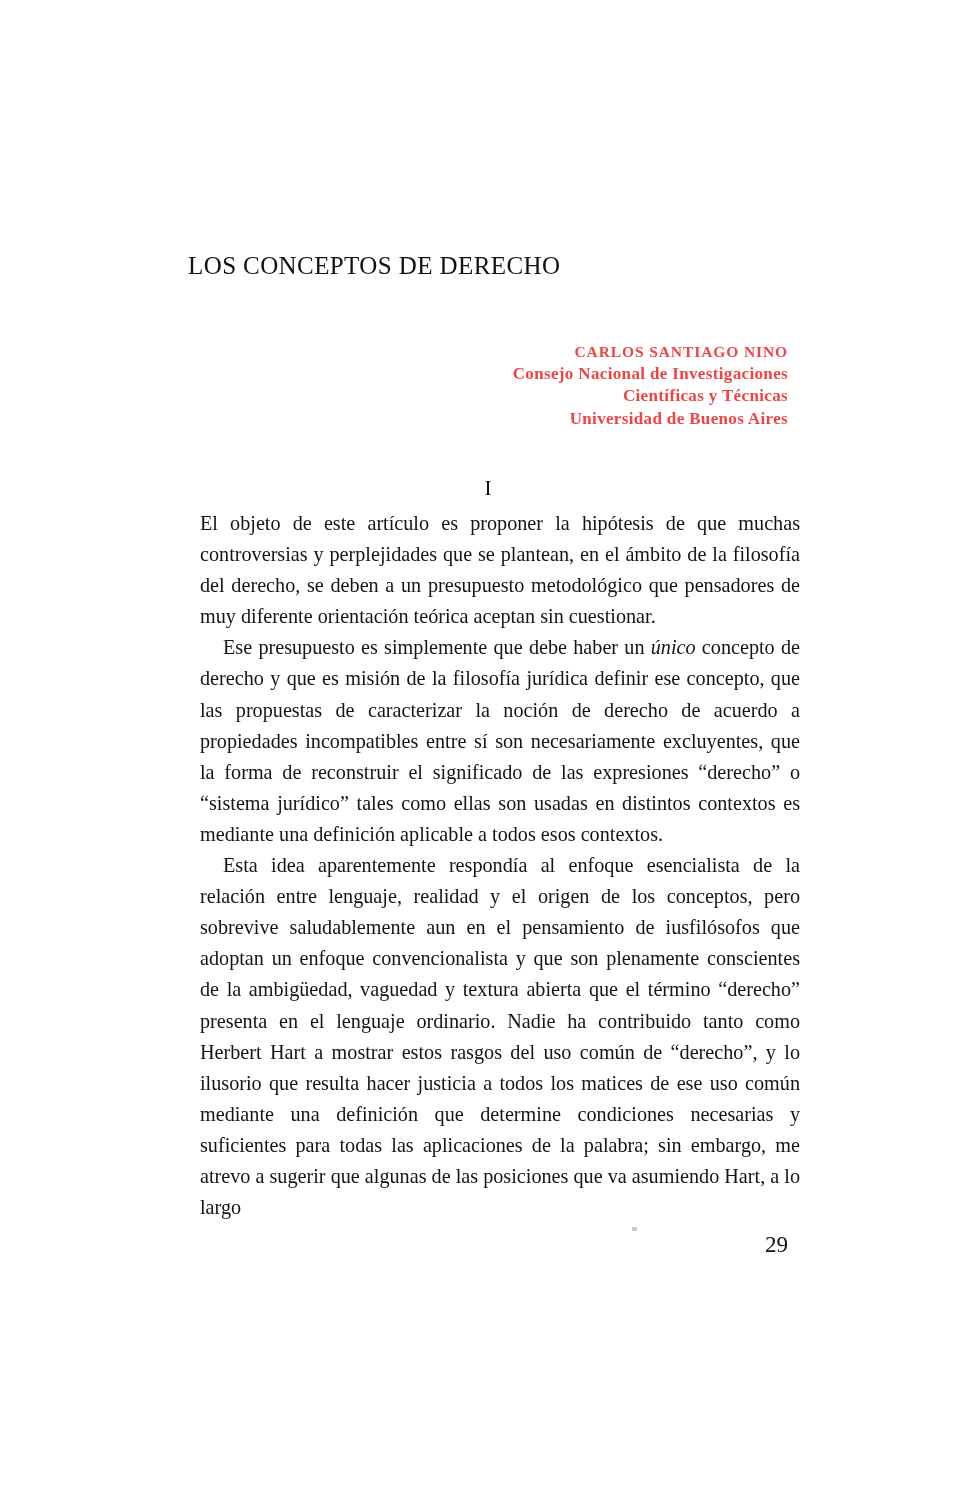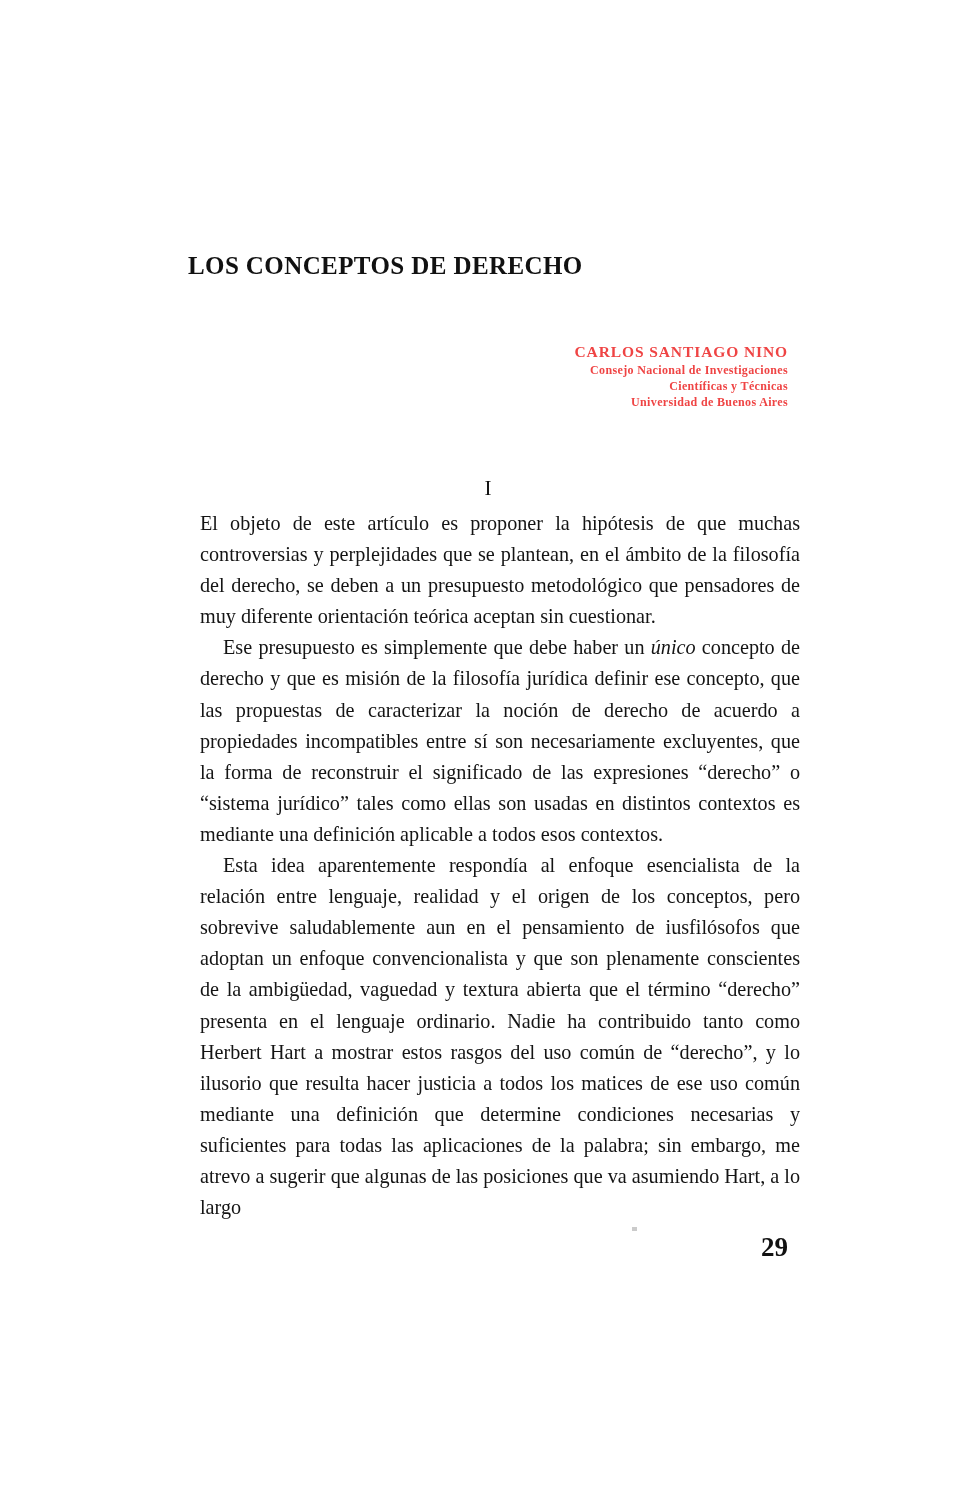--- a/index.html
+++ b/index.html
@@ -26,21 +26,21 @@
     left: 188px;
     top: 0;
     width: 600px;
   }
   .article-title {
     position: absolute;
     left: 0;
     top: 252px;
     width: 100%;
     font-size: 25px;
-    font-weight: bold;
+    font-weight: normal;
     letter-spacing: 0.4px;
     color: #111111;
     text-align: left;
     line-height: 1.1;
     margin: 0;
   }
   .author-block {
     position: absolute;
     left: 0;
     top: 342px;
@@ -51,21 +51,21 @@
     font-size: 15.5px;
     line-height: 1.33;
     color: #ef4444;
   }
   .author-name {
     letter-spacing: 0.9px;
     font-size: 15.5px;
   }
   .affiliation {
     letter-spacing: 0.35px;
-    font-size: 12px;
+    font-size: 17px;
   }
   .section-numeral {
     position: absolute;
     left: 0;
     top: 478px;
     width: 600px;
     text-align: center;
     font-size: 21px;
     color: #111111;
     line-height: 1;
@@ -90,22 +90,22 @@
   }
   .body-text em {
     font-style: italic;
   }
   .page-number {
     position: absolute;
     left: 0;
     top: 1232px;
     width: 600px;
     text-align: right;
-    font-size: 27px;
-    font-weight: bold;
+    font-size: 23px;
+    font-weight: normal;
     color: #111111;
   }
   .scan-speck {
     position: absolute;
     left: 444px;
     top: 1227px;
     width: 5px;
     height: 4px;
     background: #b9b9b9;
     opacity: 0.75;

